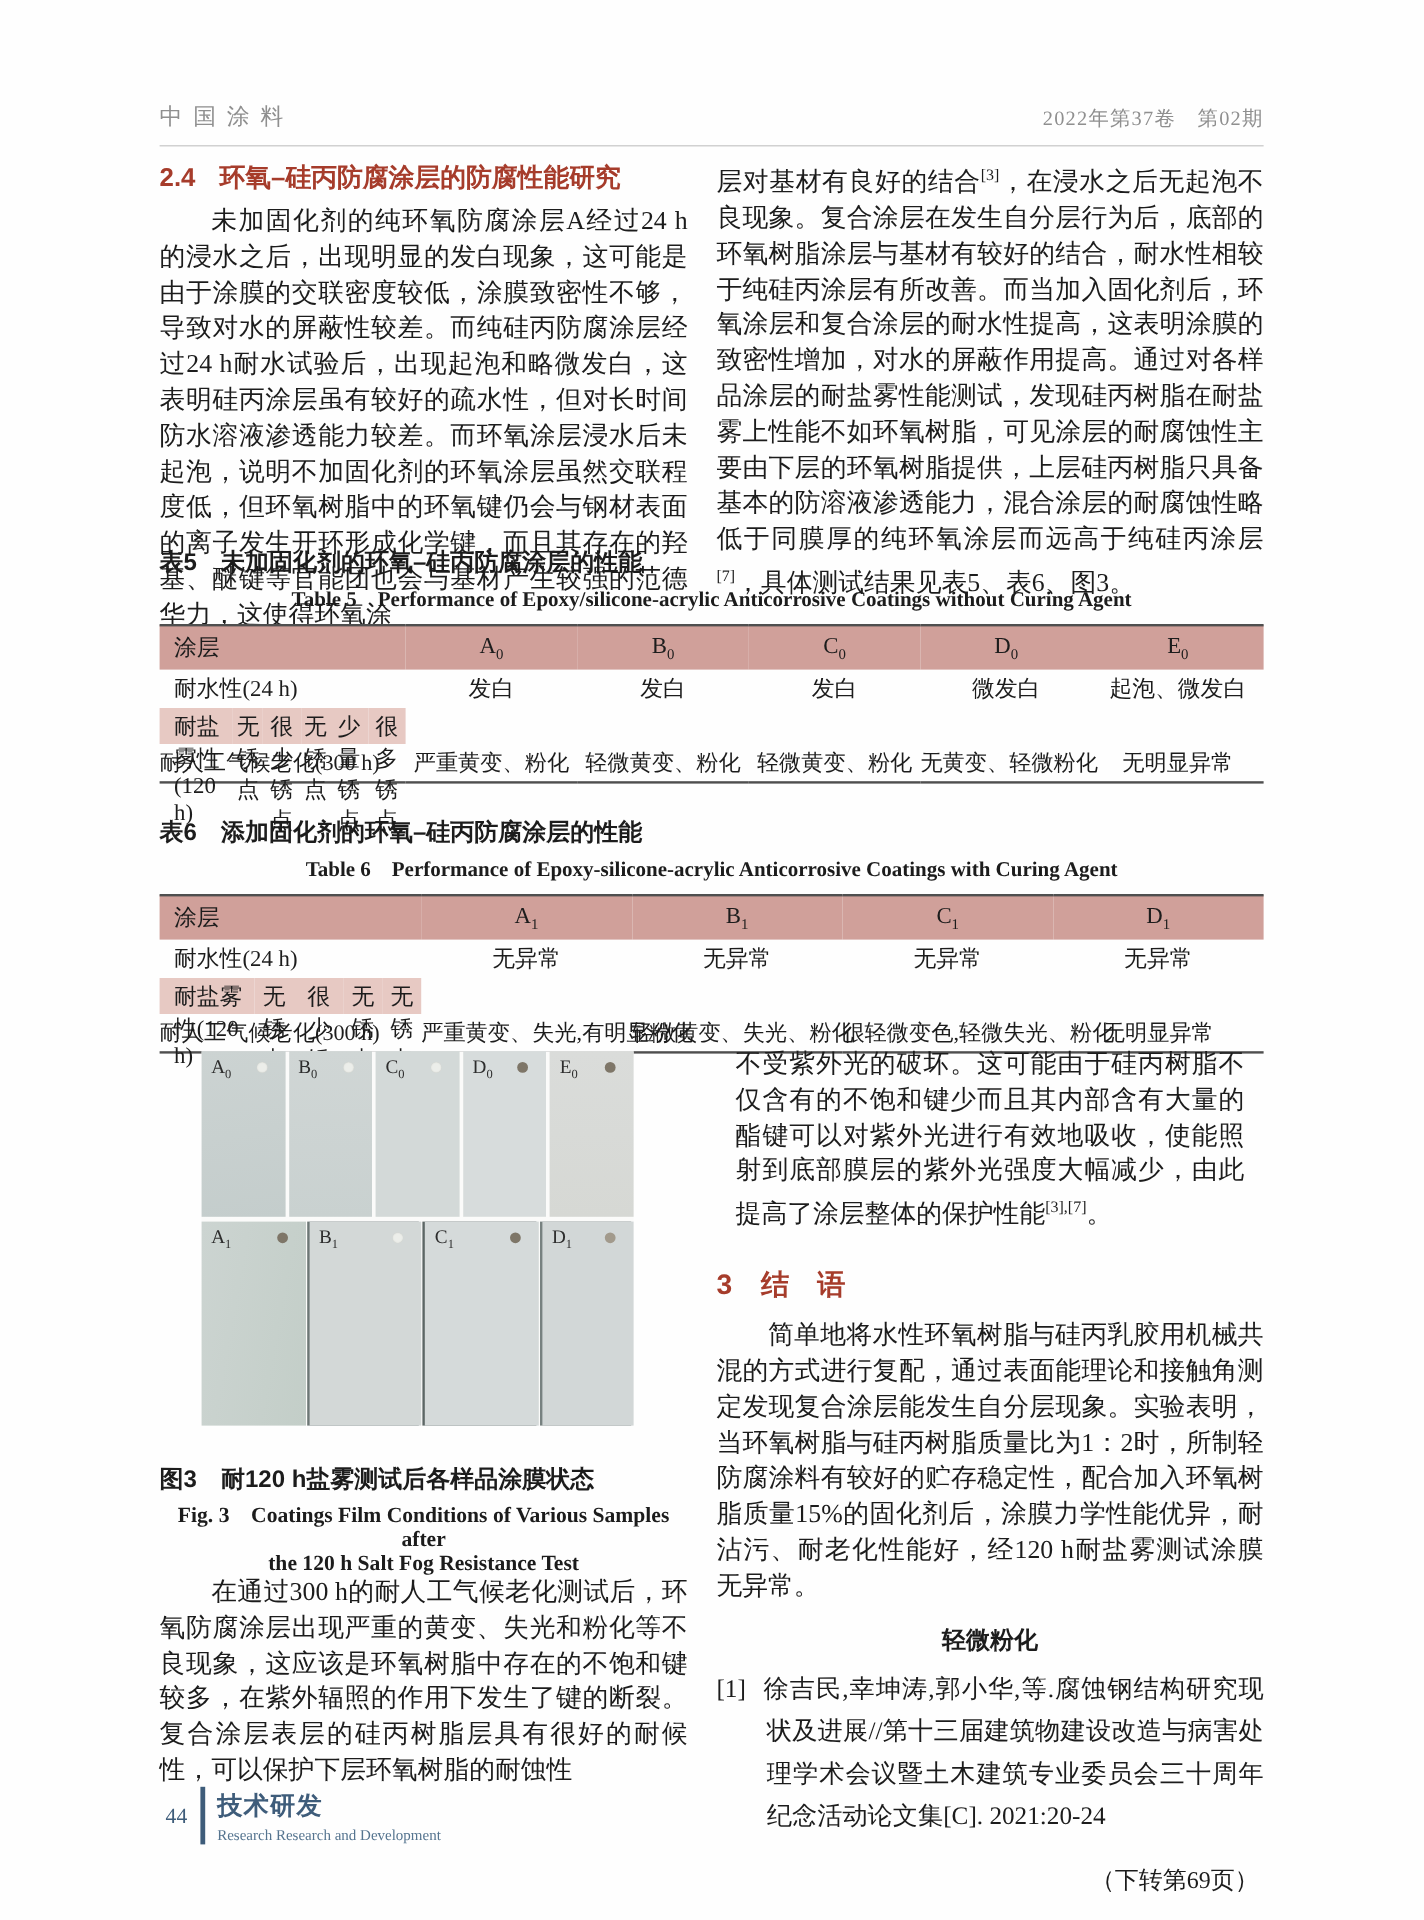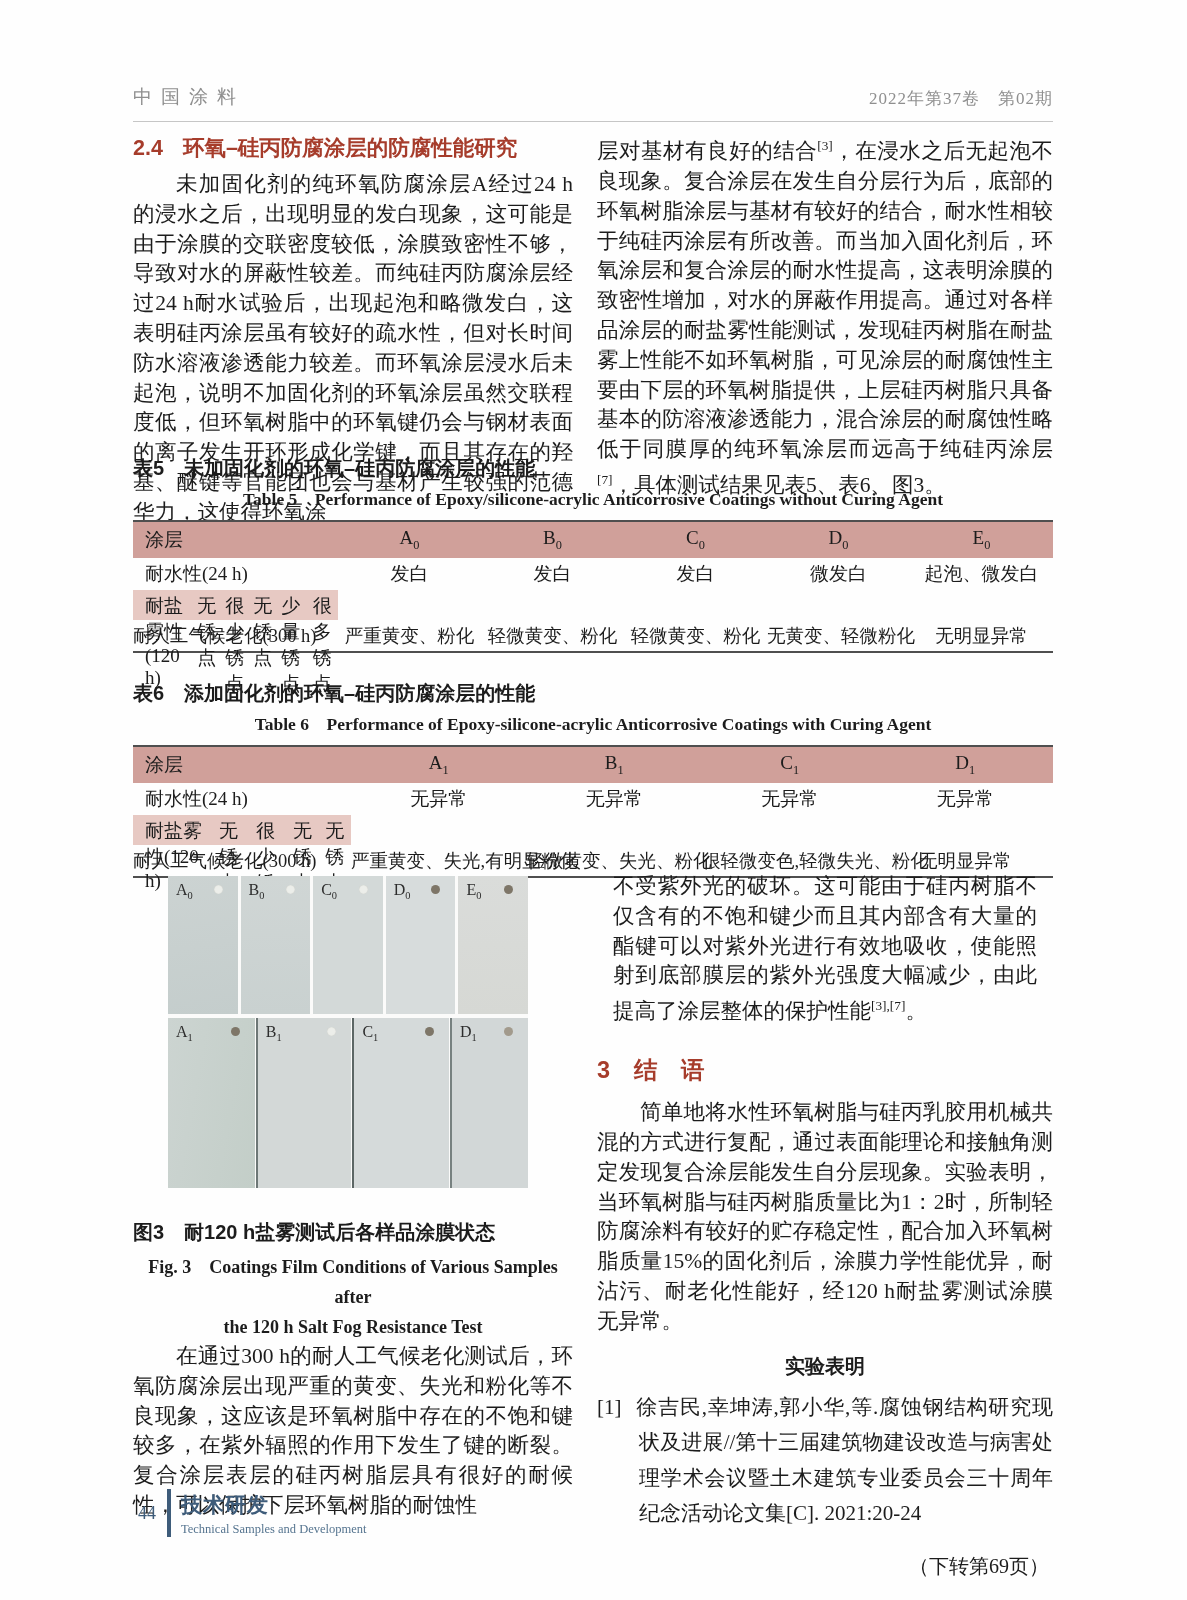--- a/index.html
+++ b/index.html
@@ -58,21 +58,21 @@
   .p-b0{background:linear-gradient(#d0d6d5,#c9d1d0);}
   .p-c0{background:#d3d9d8;}
   .p-d0{background:#d7dcdc;}
   .p-e0{background:linear-gradient(#dadcda,#d6d8d4);}
   .p-a1{background:linear-gradient(100deg,#ccd4d1,#c3cec8);flex:89;}
   .p-b1{background:#d3d8d7;flex:96;box-shadow:-2px 0 0 #6d7776;}
   .p-c1{background:#d5dada;flex:97;box-shadow:-2px 0 0 #5c6665;}
   .p-d1{background:#d2d7d7;flex:78;box-shadow:-2px 0 0 #778180;}
   .fig-cap-cn{margin-top:31px;font-family:"Liberation Sans","DejaVu Sans",sans-serif;
               font-weight:bold;font-size:20px;text-align:left;}
-  .fig-cap-en{font-weight:bold;font-size:18px;text-align:center;line-height:30px;margin-top:6px;}
+  .fig-cap-en{font-weight:bold;font-size:18px;text-align:center;line-height:20px;margin-top:6px;}
   .fig-para{margin-top:30px;}
 
   
   .right-lower{position:absolute;left:597px;top:856px;width:456px;}
   .concl-head{font-family:"Liberation Sans","DejaVu Sans",sans-serif;font-weight:bold;
               color:#a63c2b;font-size:23.5px;margin:27px 0 12px 0;}
   .concl-head .num{margin-right:24px;}
   .refs-title{font-family:"Liberation Sans","DejaVu Sans",sans-serif;font-weight:bold;
               font-size:20px;text-align:center;margin-top:16px;}
   .ref-item{margin-top:10px;font-size:21px;line-height:35.5px;text-align:justify;
@@ -254,28 +254,28 @@
   </div>
 
   <div class="right-lower">
     <p class="para" style="margin:16px;"><span>不受紫外光的破坏。这可能由于硅丙树脂不仅含有的不饱和键少而且其内部含有大量的酯键可以对紫外光进行有效地吸收，使能照射到底部膜层的紫外光强度大幅减少，由此提高了涂层整体的保护性能</span><sup>[3],[7]</sup><span>。</span></p>
 
     <div class="concl-head">
       <span class="num">3</span><span>结　语</span>
     </div>
     <p class="para indent" style="margin:0;">简单地将水性环氧树脂与硅丙乳胶用机械共混的方式进行复配，通过表面能理论和接触角测定发现复合涂层能发生自分层现象。实验表明，当环氧树脂与硅丙树脂质量比为1：2时，所制轻防腐涂料有较好的贮存稳定性，配合加入环氧树脂质量15%的固化剂后，涂膜力学性能优异，耐沾污、耐老化性能好，经120 h耐盐雾测试涂膜无异常。</p>
 
-    <div class="refs-title">实验表明</div>
+    <div class="refs-title">轻微粉化</div>
     <p class="ref-item"><span class="lbl">[1]</span><span>徐吉民,幸坤涛,郭小华,等.腐蚀钢结构研究现状及进展//第十三届建筑物建设改造与病害处理学术会议暨土木建筑专业委员会三十周年纪念活动论文集[C]. 2021:20-24</span></p>
 
     <div class="continuation">（下转第69页）</div>
   </div>
 
   <div class="footer">
     <span class="pageno">44</span>
     <span class="fbar"></span>
     <span class="fblock">
       <div class="fcn">技术研发</div>
-      <div class="fen">Technical Samples and Development</div>
+      <div class="fen">Research Research and Development</div>
     </span>
   </div>
 
 </div>
 
 </body></html>

